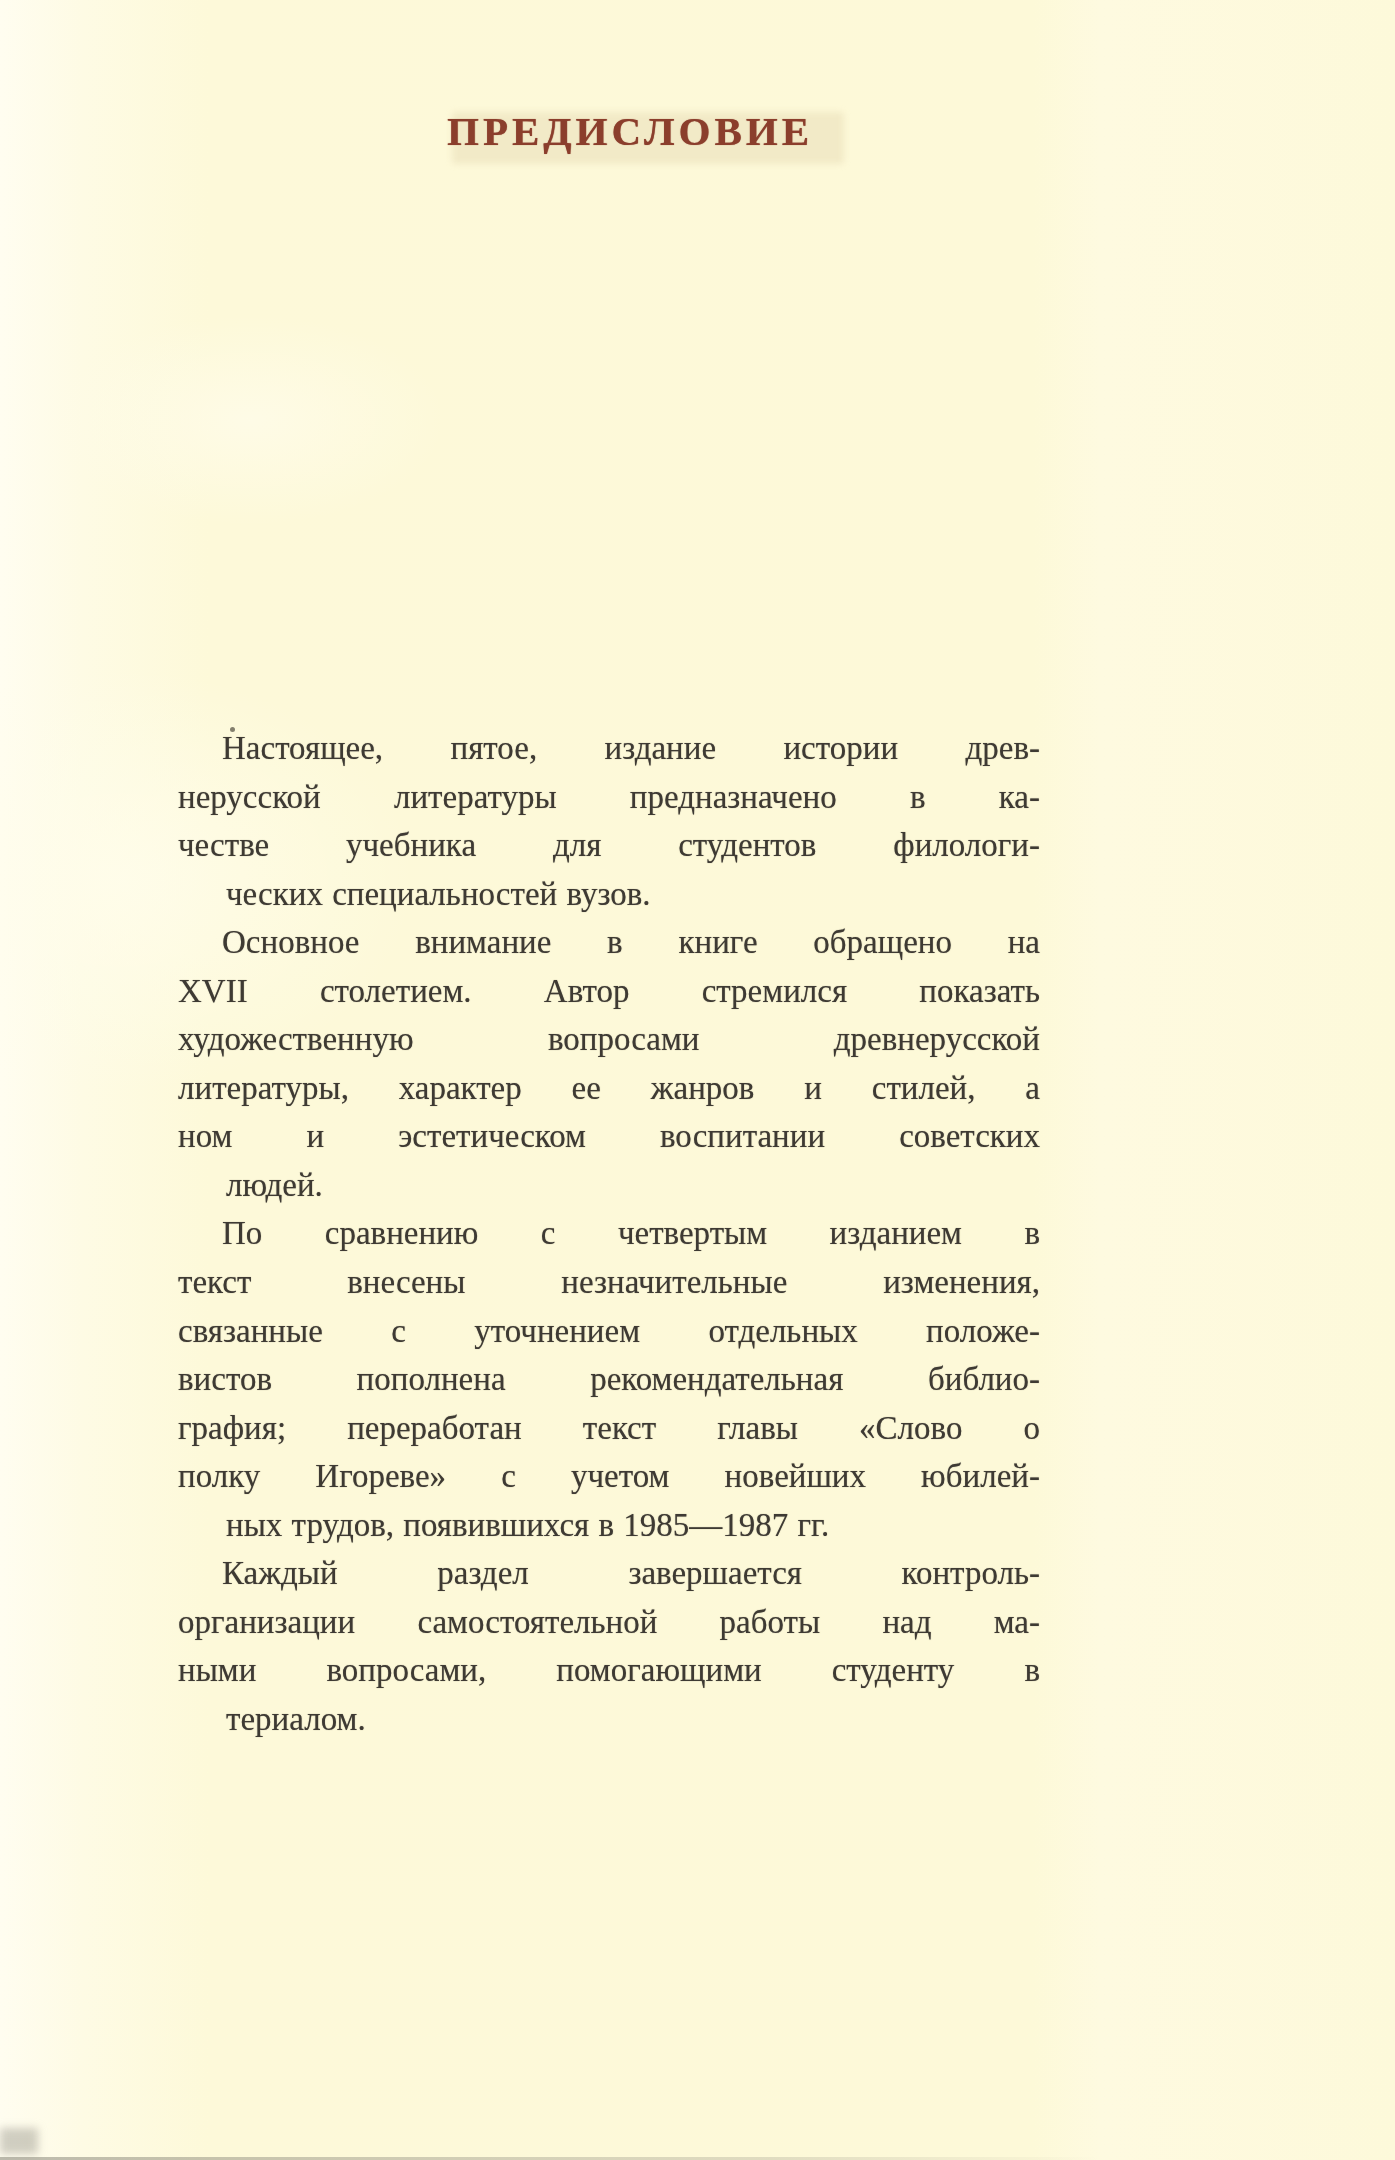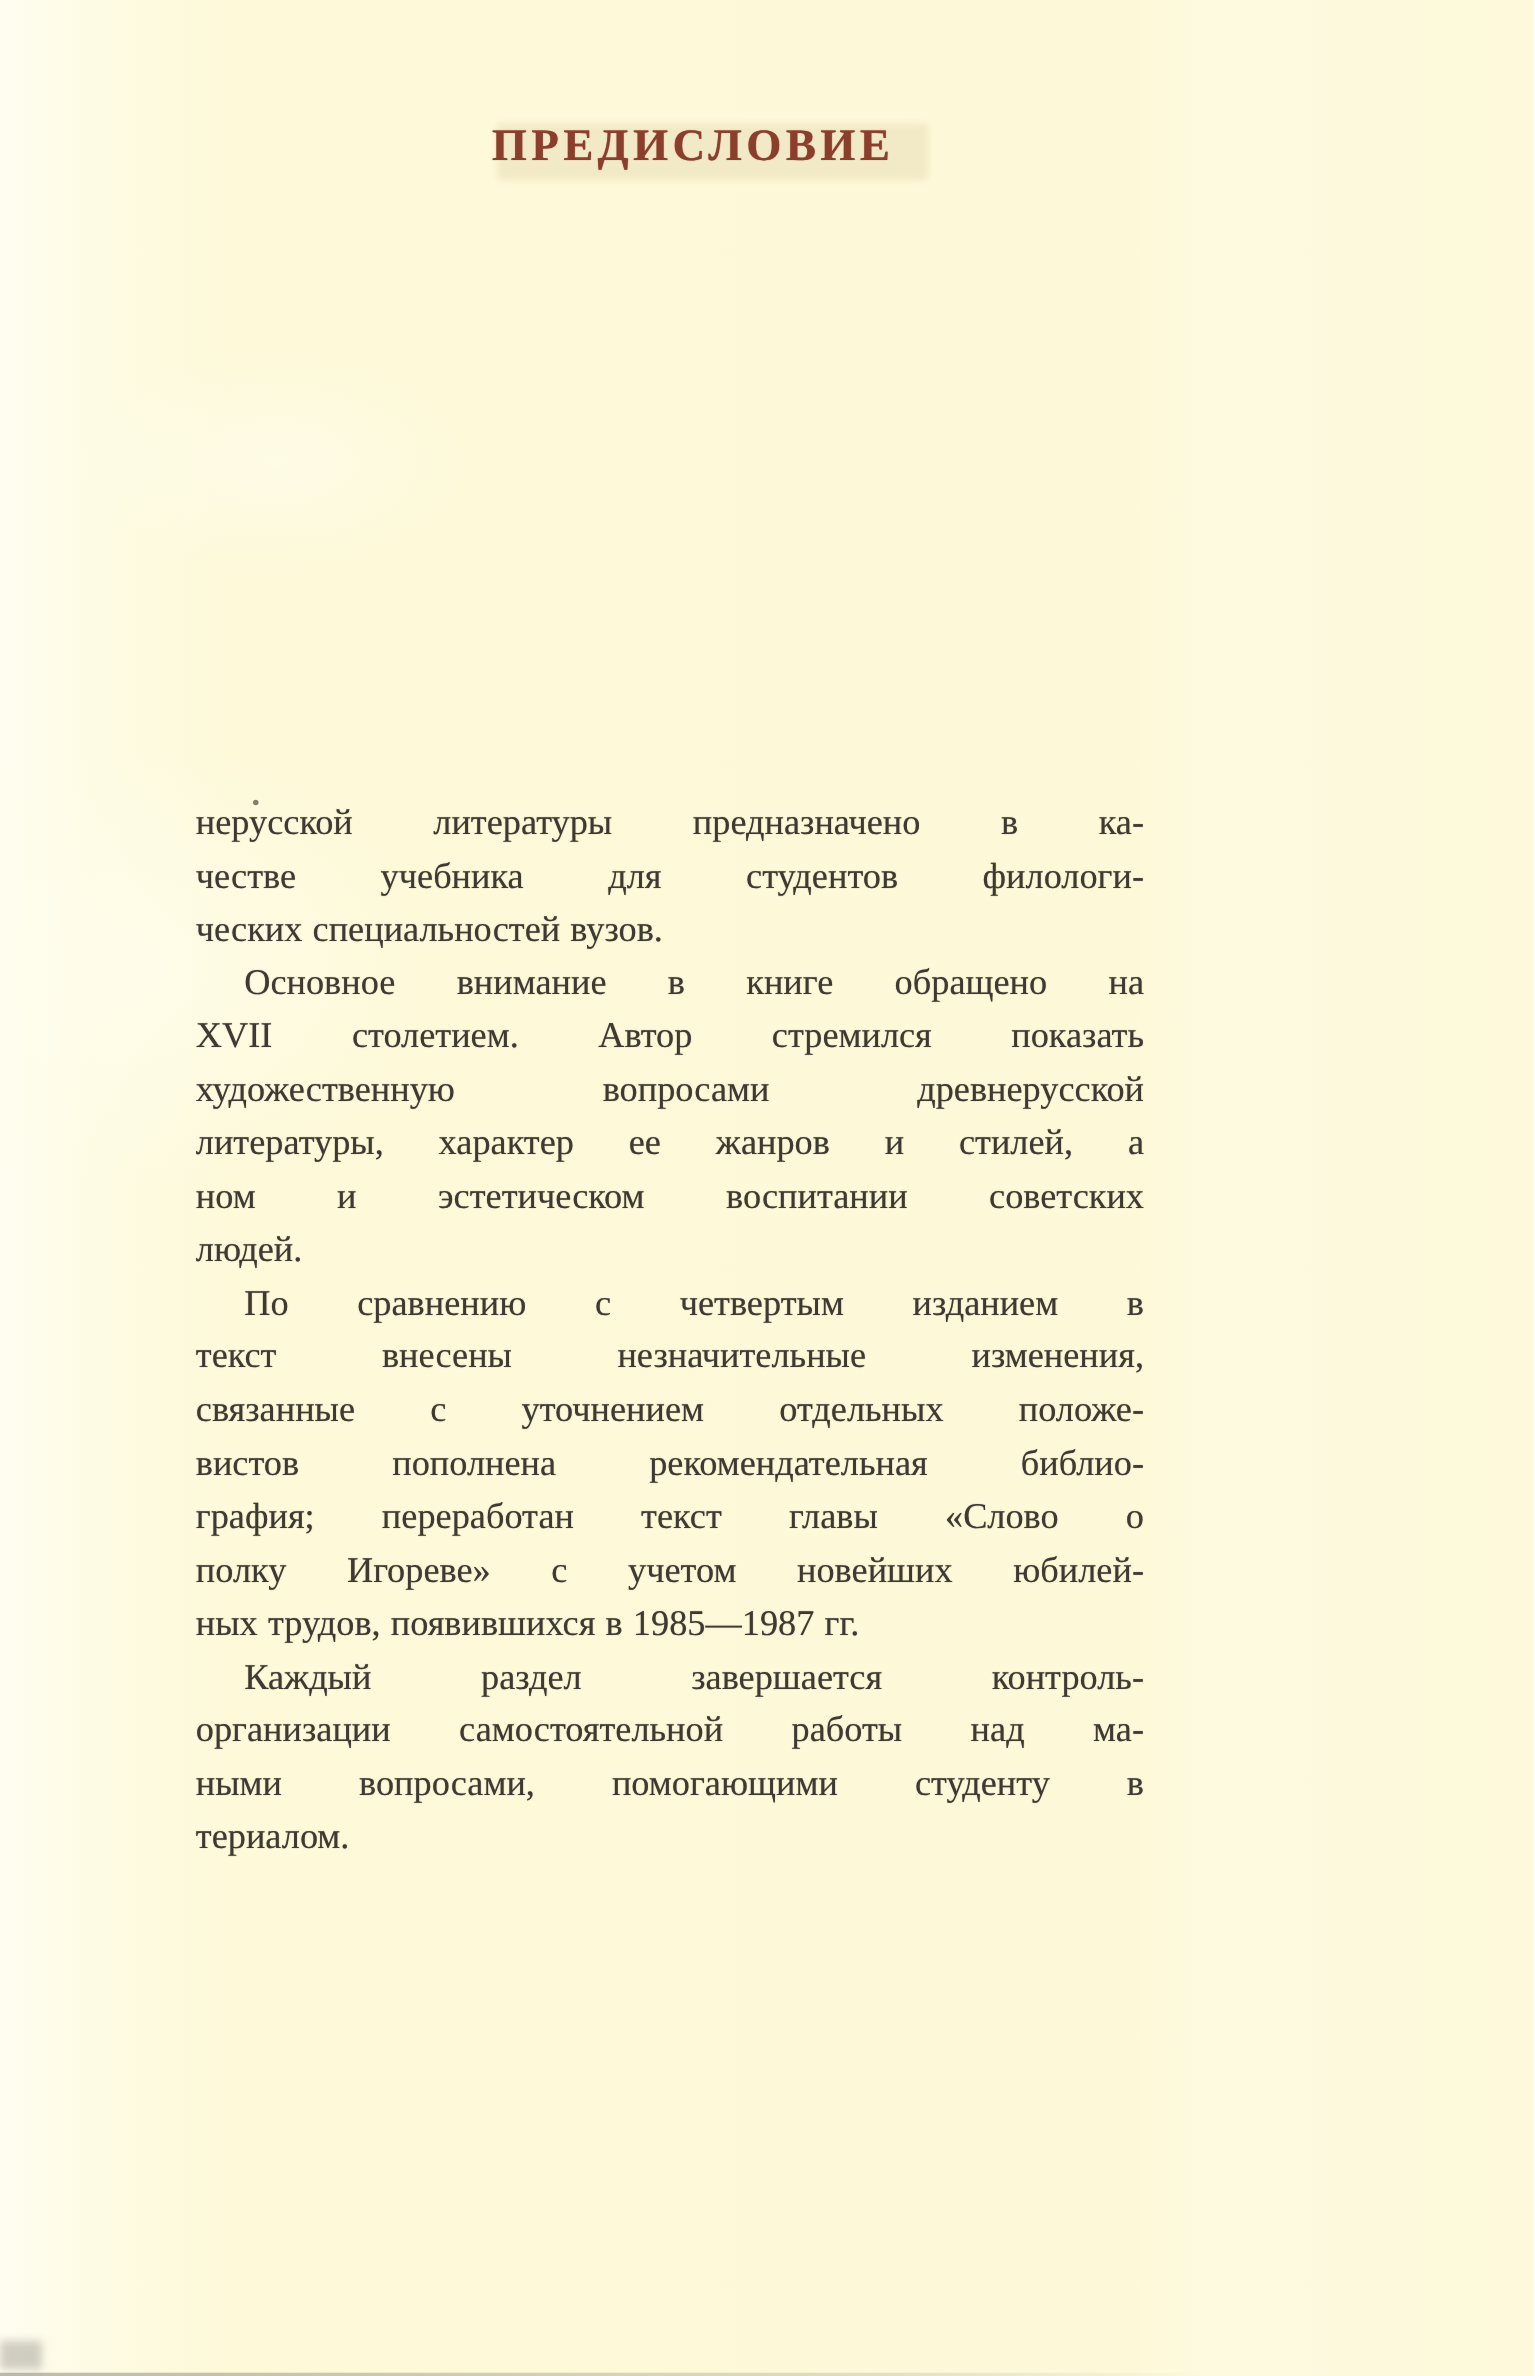--- a/index.html
+++ b/index.html
@@ -55,21 +55,21 @@
     text-shadow: 0 0 1px rgba(62, 58, 51, 0.55);
     word-spacing: 1px;
   }
   .para { margin: 0; }
   .line {
     text-align: justify;
     text-align-last: justify;
     white-space: normal;
   }
   .line.first { text-indent: 44px; }
-  .line.last  { text-align-last: left; }
+  .line.last  { text-align-last: left; margin-left: 48px; }
   
   .artifact { position: absolute; pointer-events: none; }
   .dot {
     left: 230px; top: 727px;
     width: 5px; height: 5px;
     border-radius: 50%;
     background: rgba(90, 85, 72, 0.75);
   }
   .smudge {
     left: 0; bottom: 6px;
@@ -87,20 +87,21 @@
 <body>
 
 <div class="page">
 
   <div class="title-band artifact"></div>
   <h1 class="title">ПРЕДИСЛОВИЕ</h1>
 
   <div class="body-text">
 
     <div class="para">
+      <div class="line first">Настоящее, пятое, издание истории древ-</div>
       <div class="line">нерусской литературы предназначено в ка-</div>
       <div class="line">честве учебника для студентов филологи-</div>
       <div class="line last">ческих специальностей вузов.</div>
     </div>
 
     <div class="para">
       <div class="line first">Основное внимание в книге обращено на</div>
       <div class="line">XVII столетием. Автор стремился показать</div>
       <div class="line">художественную вопросами древнерусской</div>
       <div class="line">литературы, характер ее жанров и стилей, а</div>

